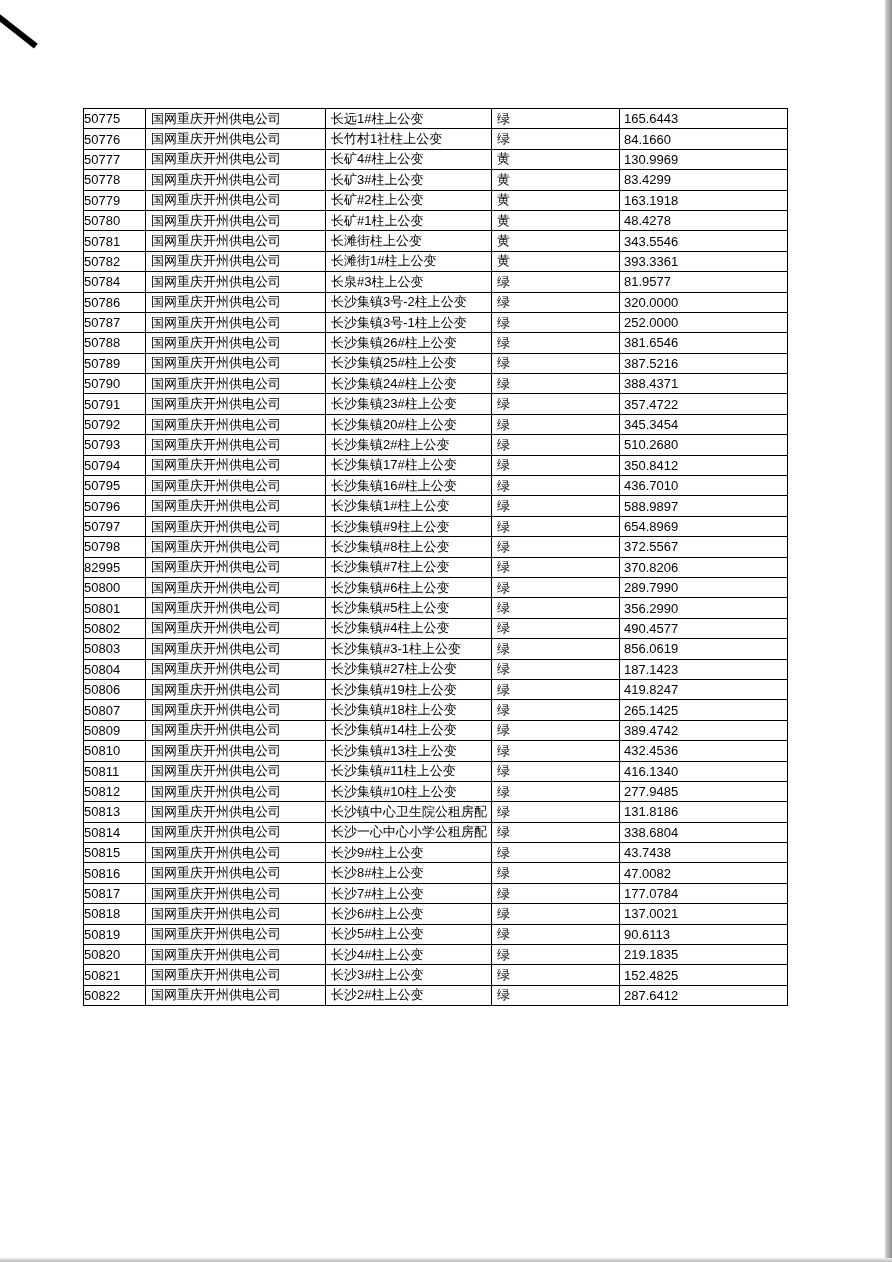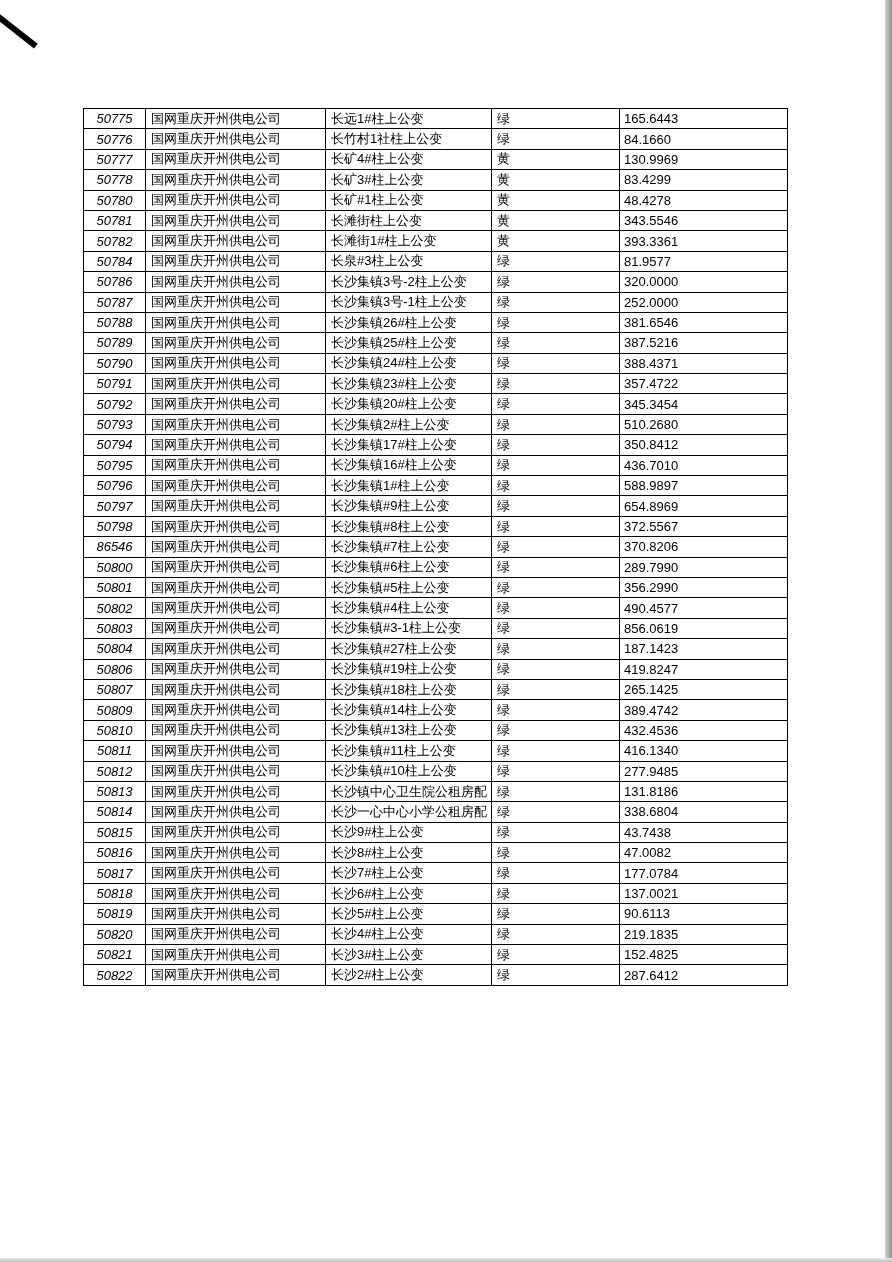--- a/index.html
+++ b/index.html
@@ -37,21 +37,21 @@
   td {
     border: 1px solid #000;
     height: 20.4px;
     padding: 0 4px;
     font-size: 13px;
     color: #000;
     white-space: nowrap;
     overflow: hidden;
     vertical-align: middle;
   }
-  td.col-id    { text-align: center; padding: 0; font-style: italic; }
+  td.col-id    { padding: 0; }
   td.col-company { padding-left: 5px; }
   td.col-name  { padding-left: 5px; }
   td.col-status{ padding-left: 5px; }
   td.col-value { text-align: left; padding-right: 52px; }
 </style>
 </head>
 <body>
 
 <div class="corner-mark"></div>
 <div class="page-edge-right"></div>
@@ -89,20 +89,27 @@
           <td class="col-value">130.9969</td>
         </tr>
         <tr>
           <td class="col-id">50778</td>
           <td class="col-company">国网重庆开州供电公司</td>
           <td class="col-name">长矿3#柱上公变</td>
           <td class="col-status">黄</td>
           <td class="col-value">83.4299</td>
         </tr>
         <tr>
+          <td class="col-id">50779</td>
+          <td class="col-company">国网重庆开州供电公司</td>
+          <td class="col-name">长矿#2柱上公变</td>
+          <td class="col-status">黄</td>
+          <td class="col-value">163.1918</td>
+        </tr>
+        <tr>
           <td class="col-id">50780</td>
           <td class="col-company">国网重庆开州供电公司</td>
           <td class="col-name">长矿#1柱上公变</td>
           <td class="col-status">黄</td>
           <td class="col-value">48.4278</td>
         </tr>
         <tr>
           <td class="col-id">50781</td>
           <td class="col-company">国网重庆开州供电公司</td>
           <td class="col-name">长滩街柱上公变</td>
@@ -208,21 +215,21 @@
           <td class="col-value">654.8969</td>
         </tr>
         <tr>
           <td class="col-id">50798</td>
           <td class="col-company">国网重庆开州供电公司</td>
           <td class="col-name">长沙集镇#8柱上公变</td>
           <td class="col-status">绿</td>
           <td class="col-value">372.5567</td>
         </tr>
         <tr>
-          <td class="col-id">86546</td>
+          <td class="col-id">82995</td>
           <td class="col-company">国网重庆开州供电公司</td>
           <td class="col-name">长沙集镇#7柱上公变</td>
           <td class="col-status">绿</td>
           <td class="col-value">370.8206</td>
         </tr>
         <tr>
           <td class="col-id">50800</td>
           <td class="col-company">国网重庆开州供电公司</td>
           <td class="col-name">长沙集镇#6柱上公变</td>
           <td class="col-status">绿</td>

